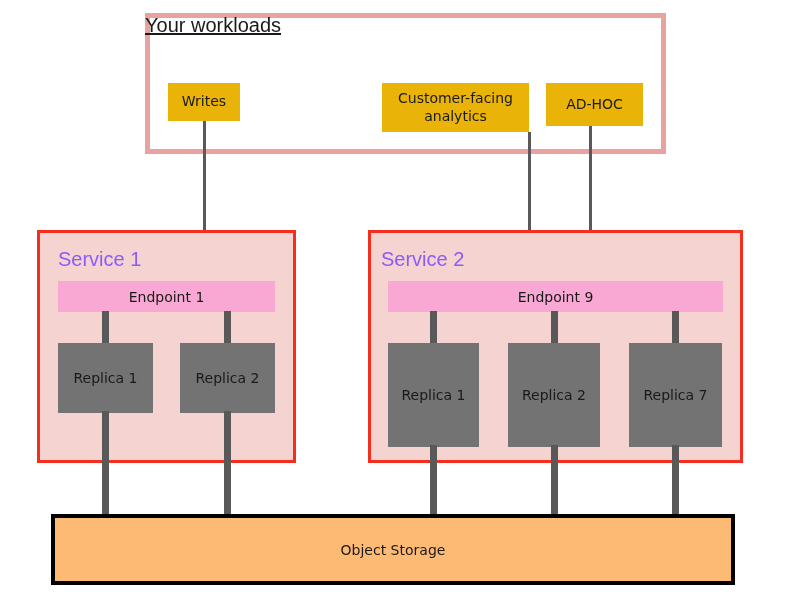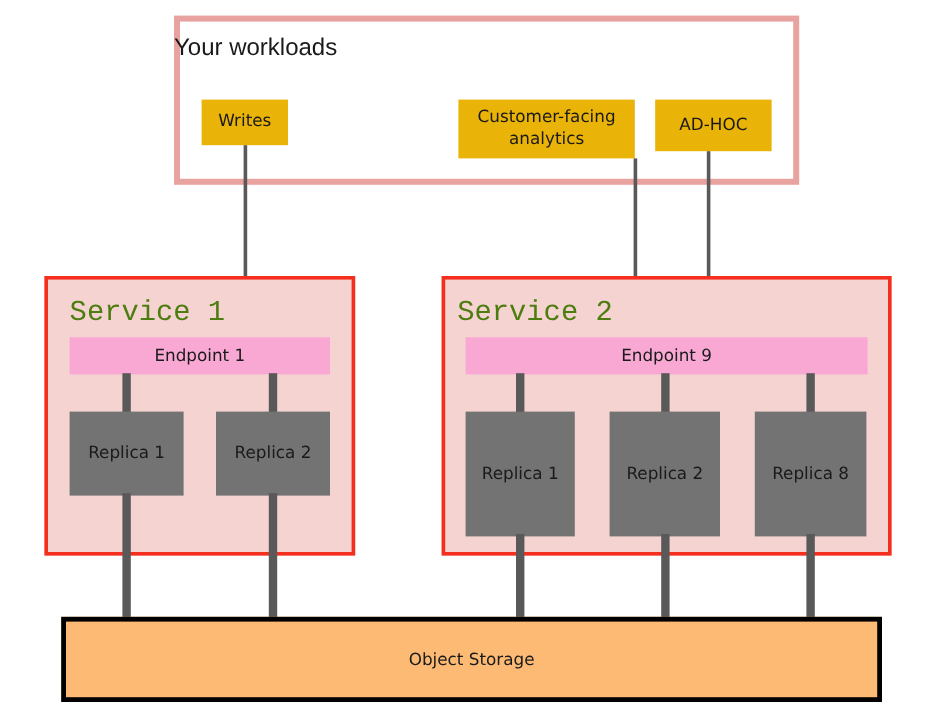--- a/index.html
+++ b/index.html
@@ -37,26 +37,27 @@
     top: 13px;
     width: 521px;
     height: 141px;
     border: 5px solid #e8a2a0;
     background: #ffffff;
     display: block;
   }
   .workloads-title {
     position: absolute;
     left: 145px;
-    top: 29px;
+    top: 14px;
     width: 521px;
     height: 30px;
     font-size: 20px;
     color: #1a1a1a;
     font-family: "Liberation Sans", sans-serif;
+    text-decoration: underline;
   }
 
   
   .workload-chip {
     background: #eab308;
     color: #1a1a1a;
     font-size: 14px;
     line-height: 1.25;
     font-family: "DejaVu Sans", sans-serif;
     padding: 2px 6px;
@@ -68,23 +69,23 @@
   
   .service-box {
     border: 3px solid #f52f1e;
     background: #f4d3d1;
     display: block;
   }
   .service-1 { left: 37px;  top: 230px; width: 259px; height: 233px; }
   .service-2 { left: 368px; top: 230px; width: 375px; height: 233px; }
   .service-title {
     position: absolute;
-    font-size: 24px;
-    color: #4d7c0f;
-    font-family: Liberation Mono, monospace;
+    font-size: 20px;
+    color: #8b5cf6;
+    font-family: Liberation Sans, sans-serif;
     white-space: nowrap;
   }
   .service-1-title { left: 58px;  top: 248px; }
   .service-2-title { left: 381px; top: 248px; }
 
   
   .endpoint {
     background: #f9a8d4;
     color: #1a1a1a;
     font-size: 14px;
@@ -177,21 +178,21 @@
   <div class="node service-box service-2"></div>
   <div class="service-title service-2-title">Service 2</div>
   <div class="node endpoint endpoint-2">Endpoint 9</div>
 
   <div class="connector" style="left:430px; top:311px; height:34px;"></div>
   <div class="connector" style="left:551px; top:311px; height:34px;"></div>
   <div class="connector" style="left:672px; top:311px; height:34px;"></div>
 
   <div class="node replica s2-r1">Replica 1</div>
   <div class="node replica s2-r2">Replica 2</div>
-  <div class="node replica s2-r3">Replica 8</div>
+  <div class="node replica s2-r3">Replica 7</div>
 
   <div class="connector" style="left:430px; top:445px; height:71px;"></div>
   <div class="connector" style="left:551px; top:445px; height:71px;"></div>
   <div class="connector" style="left:672px; top:445px; height:71px;"></div>
 
   <div class="node object-storage">Object Storage</div>
 
 </div>
 
 </body></html>

